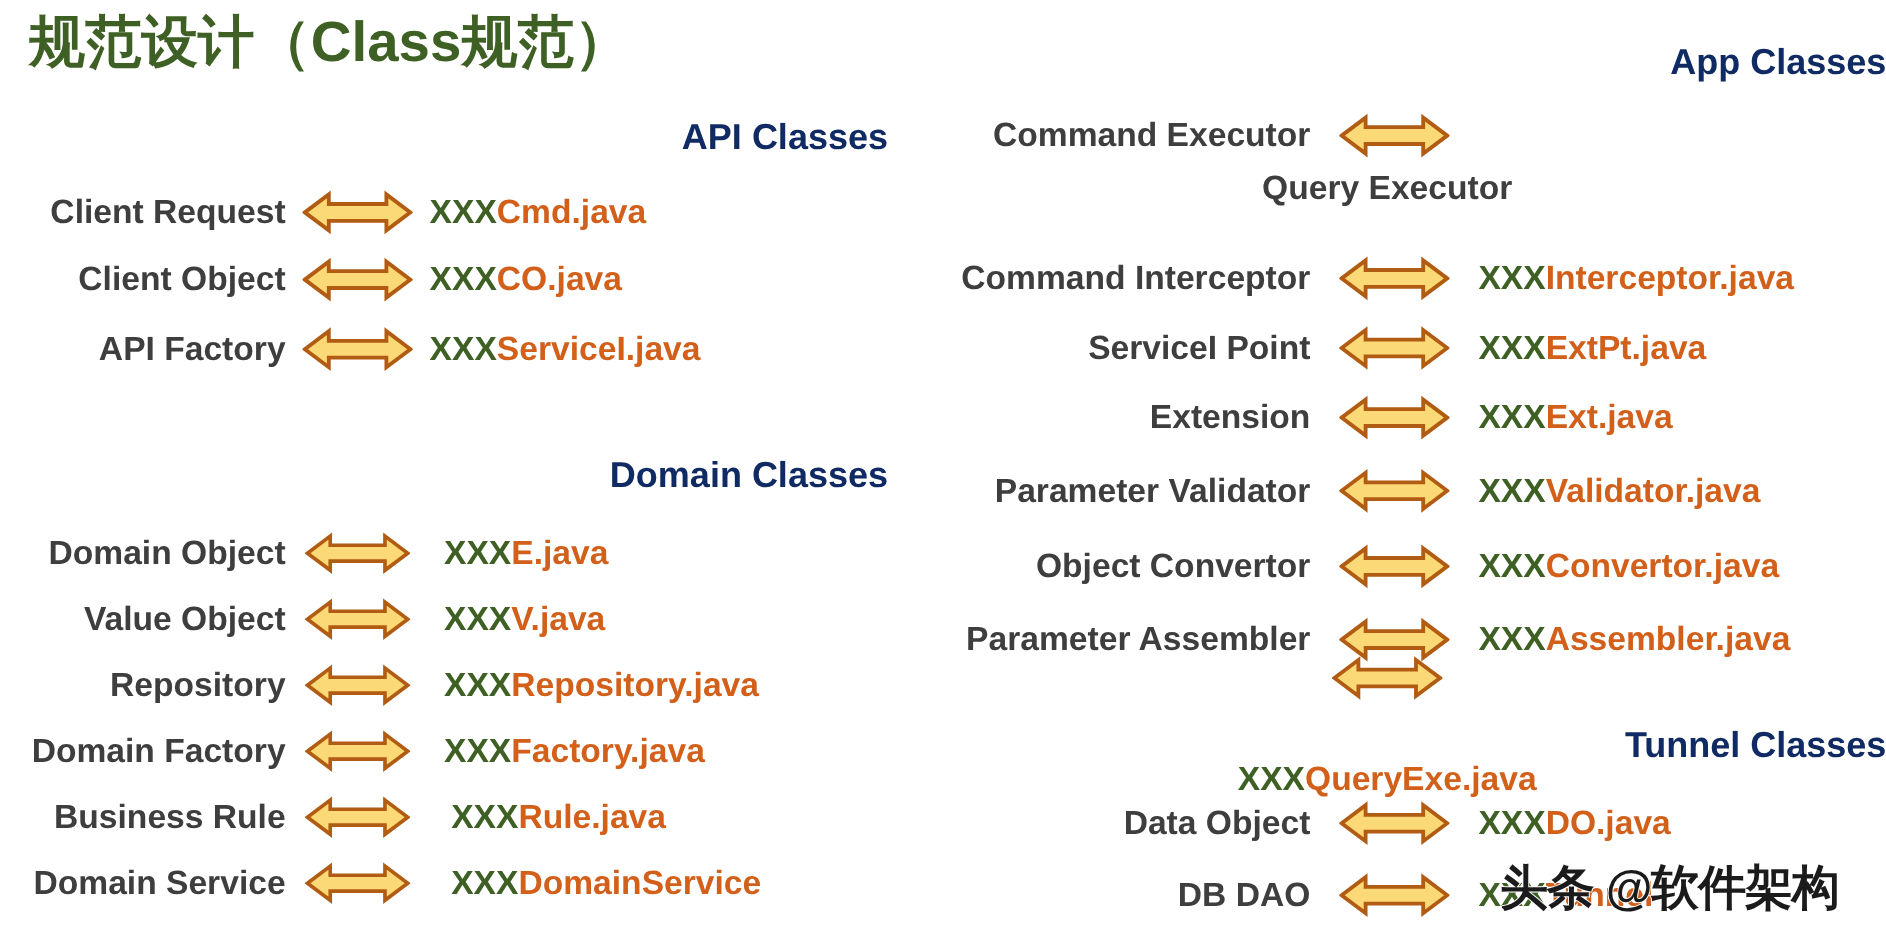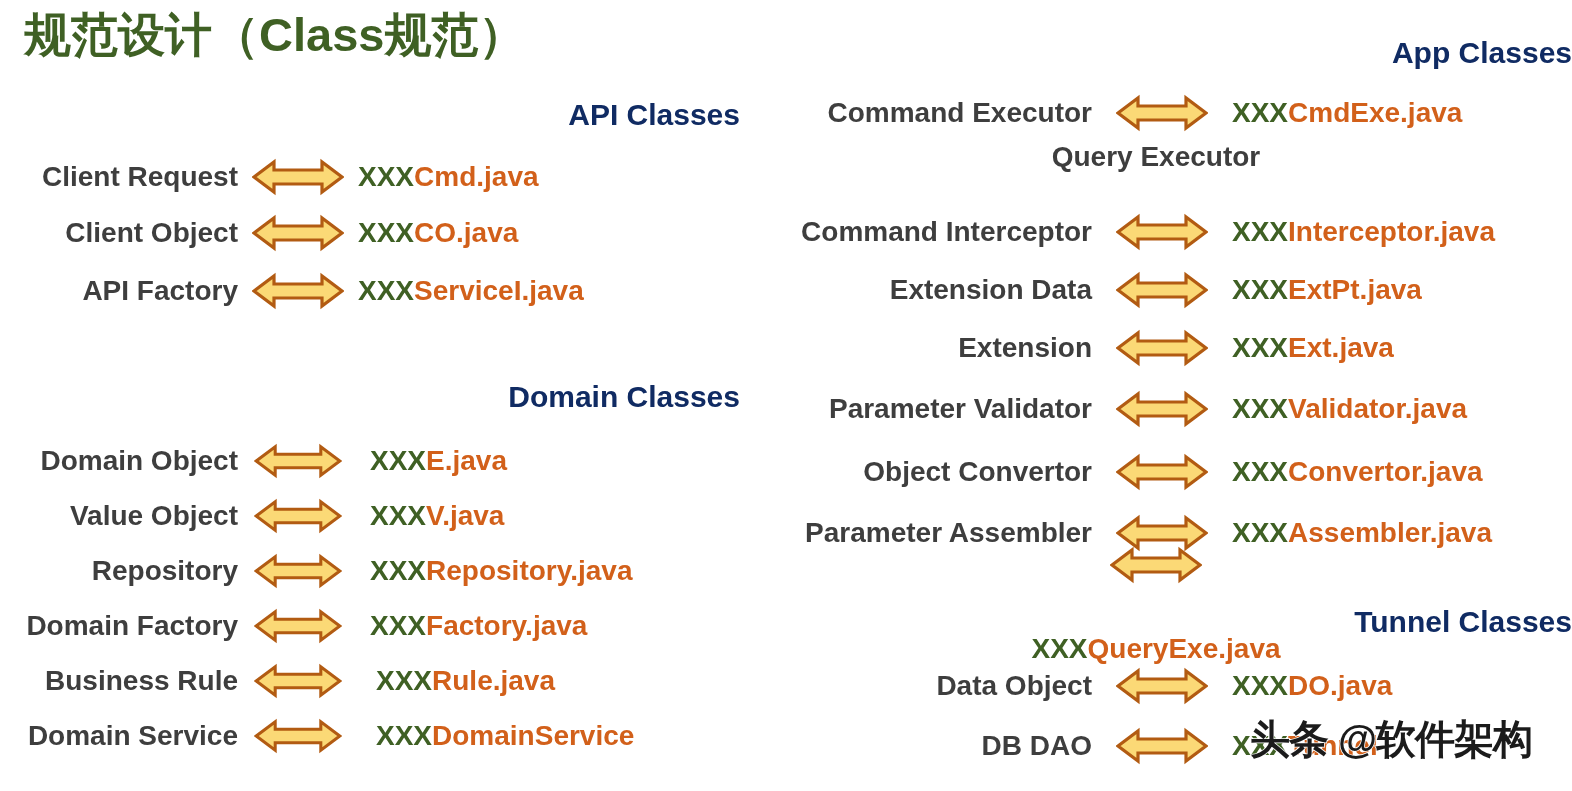--- a/index.html
+++ b/index.html
@@ -255,23 +255,20 @@
       <div class="section-heading" style="margin-left:-140px;">App Classes</div>
       <div class="rows" style="margin-top:14px;">
 
         <div class="map-row" style="height:60px;">
           <div class="row-label">Command Executor</div>
           <div class="arrow-cell">
             <svg width="92" height="40" viewBox="0 0 92 40" aria-hidden="true">
               <polygon points="2,20 22,5 22,13 70,13 70,5 90,20 70,35 70,27 22,27 22,35" fill="#FBD976" stroke="#B25B12" stroke-width="3.2" stroke-linejoin="miter"></polygon>
             </svg>
           </div>
-          <div class="row-class">
-            <span class="cls-prefix">XXX</span><span class="cls-suffix">CmdExe.java</span>
-          </div>
         </div>
 
         <div class="map-row" style="height:60px;flex-direction:column;">
           <div class="row-label">Query Executor</div>
           <div class="arrow-cell">
             <svg width="92" height="40" viewBox="0 0 92 40" aria-hidden="true">
               <polygon points="2,20 22,5 22,13 70,13 70,5 90,20 70,35 70,27 22,27 22,35" fill="#FBD976" stroke="#B25B12" stroke-width="3.2" stroke-linejoin="miter"></polygon>
             </svg>
           </div>
           <div class="row-class">
@@ -285,21 +282,21 @@
             <svg width="92" height="40" viewBox="0 0 92 40" aria-hidden="true">
               <polygon points="2,20 22,5 22,13 70,13 70,5 90,20 70,35 70,27 22,27 22,35" fill="#FBD976" stroke="#B25B12" stroke-width="3.2" stroke-linejoin="miter"></polygon>
             </svg>
           </div>
           <div class="row-class">
             <span class="cls-prefix">XXX</span><span class="cls-suffix">Interceptor.java</span>
           </div>
         </div>
 
         <div class="map-row" style="height:58px;">
-          <div class="row-label">Extension Data</div>
+          <div class="row-label">ServiceI Point</div>
           <div class="arrow-cell">
             <svg width="92" height="40" viewBox="0 0 92 40" aria-hidden="true">
               <polygon points="2,20 22,5 22,13 70,13 70,5 90,20 70,35 70,27 22,27 22,35" fill="#FBD976" stroke="#B25B12" stroke-width="3.2" stroke-linejoin="miter"></polygon>
             </svg>
           </div>
           <div class="row-class">
             <span class="cls-prefix">XXX</span><span class="cls-suffix">ExtPt.java</span>
           </div>
         </div>
 

